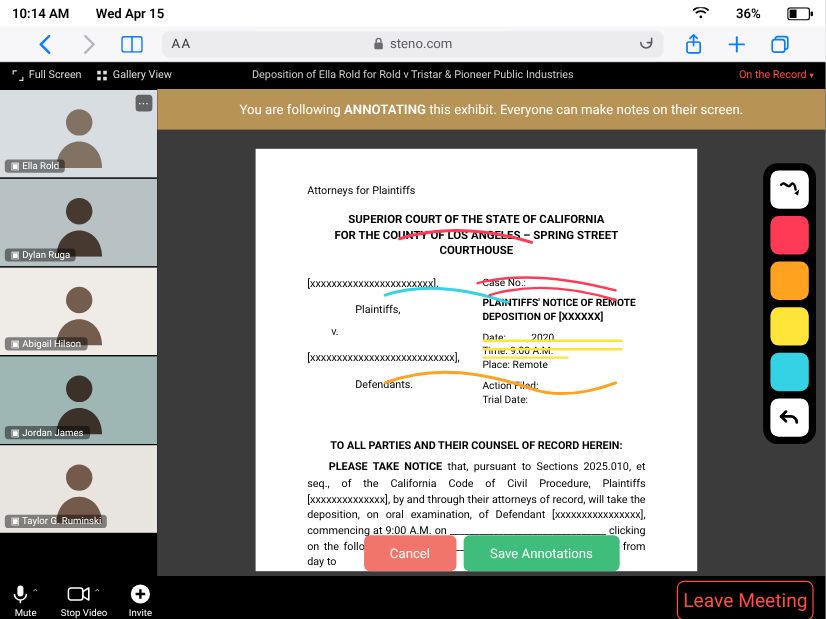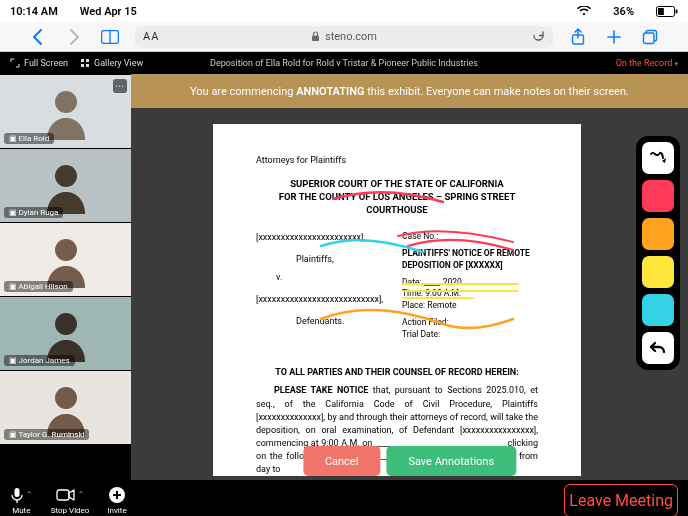--- a/index.html
+++ b/index.html
@@ -190,21 +190,21 @@
             <circle cx="25" cy="18" r="11" fill="#6a4f3d"></circle>
             <path d="M6 56c0-14 9-22 19-22s19 8 19 22z" fill="#6a4f3d"></path>
           </svg>
         </div>
   <div class="nm">▣ Taylor G. Ruminski</div>
   </div>
     </div>
 
   <div class="main">
     <div class="banner">
-      <span><span>You are commencing </span><b>ANNOTATING</b><span> this exhibit. Everyone can make notes on their screen.</span></span>
+      <span><span>You are following </span><b>ANNOTATING</b><span> this exhibit. Everyone can make notes on their screen.</span></span>
     </div>
 
     <div class="doc">
       <div class="att">Attorneys for Plaintiffs</div>
       <div class="court">SUPERIOR COURT OF THE STATE OF CALIFORNIA</div>
       <div class="court">FOR THE COUNTY OF LOS ANGELES – SPRING STREET COURTHOUSE</div>
       <div class="casegrid">
         <div class="cg-l">
           <div>[xxxxxxxxxxxxxxxxxxxxxxx],</div>
           <div style="margin:10px 0 6px 40px">Plaintiffs,</div>

